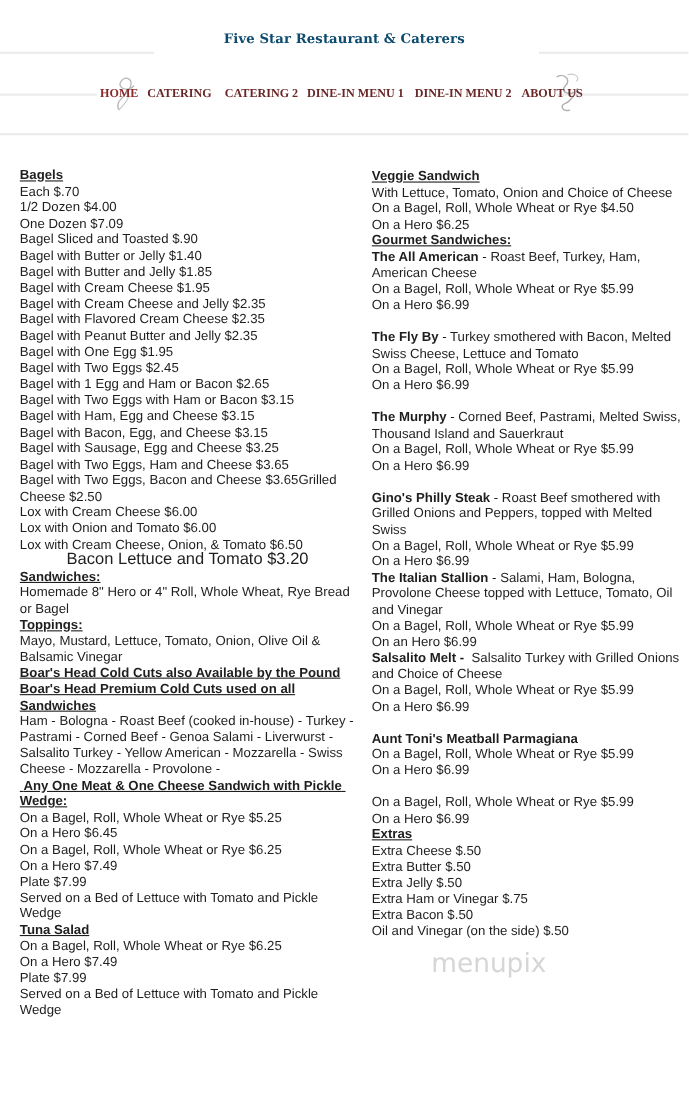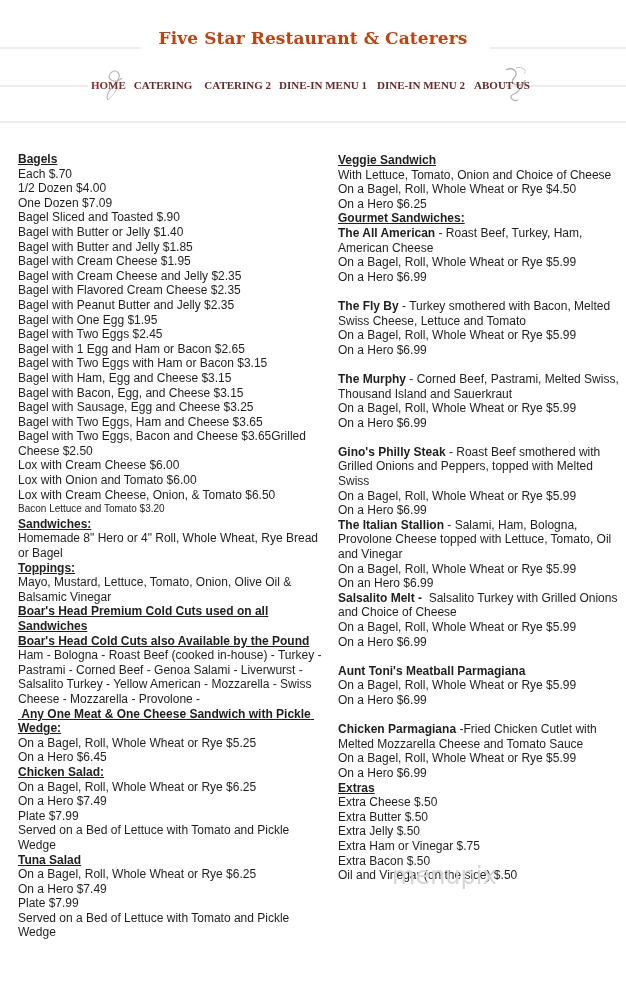--- a/index.html
+++ b/index.html
@@ -3,42 +3,42 @@
 <meta charset="utf-8">
 <style>
   * { margin:0; padding:0; box-sizing:border-box; }
   html, body { width:626px; height:1000px; background:#ffffff; overflow:hidden; }
   body { position:relative; font-family:"Liberation Sans", sans-serif; color:#1a1a1a; }
 
   .hr { position:absolute; left:0; width:626px; height:2px; background:#ececec; }
 
   .site-title {
     position:absolute; top:28px; left:0; width:626px; text-align:center;
-    font-family:"DejaVu Serif", serif; font-weight:bold; font-size:17px;
-    color:#c2410c; letter-spacing:0.1px;
+    font-family:"DejaVu Serif", serif; font-weight:bold; font-size:12px;
+    color:#0c4a6e; letter-spacing:0.1px;
   }
   .title-mask { position:absolute; top:40px; left:140px; width:350px; height:14px; background:#fff; }
 
   .nav {
     position:absolute; top:79px; left:90px; height:14px; display:flex; gap:0;
     font-family:Liberation Serif, serif; font-weight:bold; font-size:11px;
     color:#6a2727; white-space:nowrap;text-align:center;
   }
   .nav a { display:inline-block; text-decoration:none; color:#6a2727; }
   .nav a.active { color:#8a2a2a; }
   .nav-mask { position:absolute; top:80px; left:88px; width:418px; height:12px; background:#fff; }
 
   .flourish { position:absolute; }
 
   .col { position:absolute; font-size:12px; line-height:14.6px; color:#1e1e1e; }
   .col.left { left:18px; top:152px; width:305px; }
   .col.right { left:338px; top:153px; width:288px; }
   .col div { white-space:normal; }
   .hd { font-weight:bold; text-decoration:underline; }
-  .small { font-size:10px; }
+  .small { font-size:15px;text-align:center; }
   .gap { height:14.6px; }
   .b { font-weight:bold; }
 
   .watermark {
     position:absolute; left:392px; top:862px; font-family:"DejaVu Sans", sans-serif;
     font-size:24px; color:#d6d6d6; letter-spacing:0px; font-weight:normal;
   }
 </style>
 </head>
 <body>
@@ -95,29 +95,28 @@
   <div>Lox with Onion and Tomato $6.00</div>
   <div>Lox with Cream Cheese, Onion, &amp; Tomato $6.50</div>
   <div class="small">Bacon Lettuce and Tomato $3.20</div>
 
   <div class="hd">Sandwiches:</div>
   <div>Homemade 8" Hero or 4" Roll, Whole Wheat, Rye Bread or Bagel</div>
 
   <div class="hd">Toppings:</div>
   <div>Mayo, Mustard, Lettuce, Tomato, Onion, Olive Oil &amp; Balsamic Vinegar</div>
 
+  <div class="hd">Boar's Head Cold Cuts also Available by the Pound</div>
   <div class="hd">Boar's Head Premium Cold Cuts used on all Sandwiches</div>
-  <div class="hd">Boar's Head Cold Cuts also Available by the Pound</div>
   <div>Ham - Bologna - Roast Beef (cooked in-house) - Turkey - Pastrami - Corned Beef - Genoa Salami - Liverwurst - Salsalito Turkey - Yellow American - Mozzarella - Swiss Cheese - Mozzarella - Provolone -</div>
 
   <div class="hd" style="white-space:pre-wrap;"> Any One Meat &amp; One Cheese Sandwich with Pickle Wedge:</div>
   <div>On a Bagel, Roll, Whole Wheat or Rye $5.25</div>
   <div>On a Hero $6.45</div>
 
-  <div class="hd">Chicken Salad:</div>
   <div>On a Bagel, Roll, Whole Wheat or Rye $6.25</div>
   <div>On a Hero $7.49</div>
   <div>Plate $7.99</div>
   <div>Served on a Bed of Lettuce with Tomato and Pickle Wedge</div>
 
   <div class="hd">Tuna Salad</div>
   <div>On a Bagel, Roll, Whole Wheat or Rye $6.25</div>
   <div>On a Hero $7.49</div>
   <div>Plate $7.99</div>
   <div>Served on a Bed of Lettuce with Tomato and Pickle Wedge</div>
@@ -172,21 +171,20 @@
   <div class="gap"></div>
 
   <div>
     <div><span class="b">Aunt Toni's Meatball Parmagiana</span></div>
     <div>On a Bagel, Roll, Whole Wheat or Rye $5.99</div>
     <div>On a Hero $6.99</div>
   </div>
   <div class="gap"></div>
 
   <div>
-    <div><span class="b">Chicken Parmagiana</span><span> -Fried Chicken Cutlet with Melted Mozzarella Cheese and Tomato Sauce</span></div>
     <div>On a Bagel, Roll, Whole Wheat or Rye $5.99</div>
     <div>On a Hero $6.99</div>
   </div>
 
   <div class="hd">Extras</div>
   <div>Extra Cheese $.50</div>
   <div>Extra Butter $.50</div>
   <div>Extra Jelly $.50</div>
   <div>Extra Ham or Vinegar $.75</div>
   <div>Extra Bacon $.50</div>

